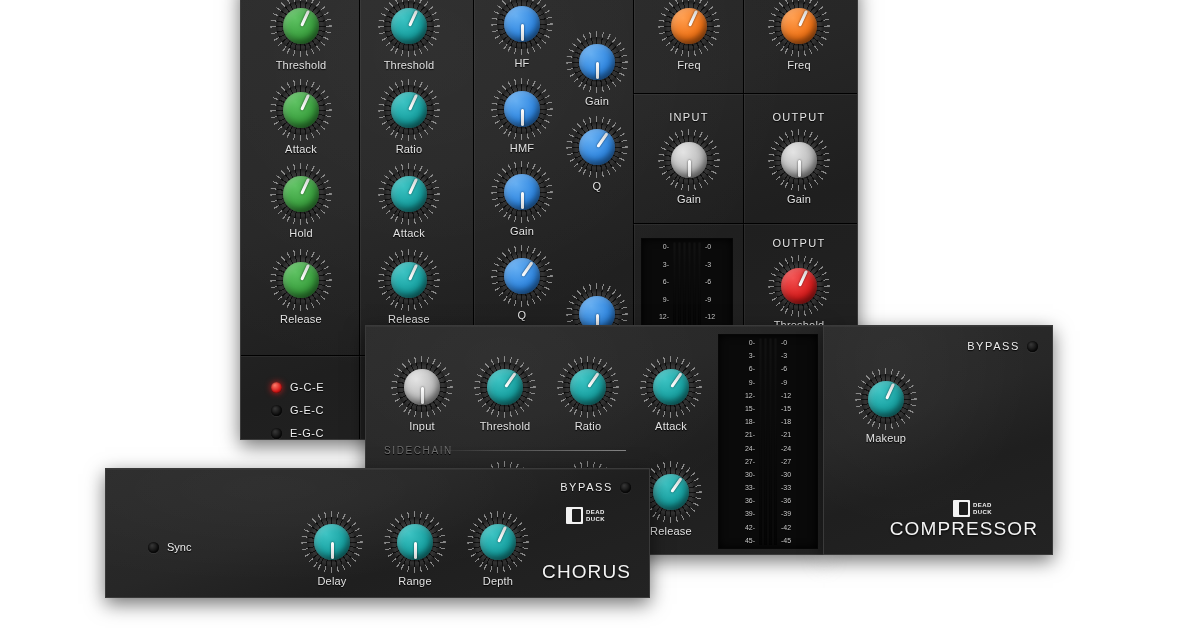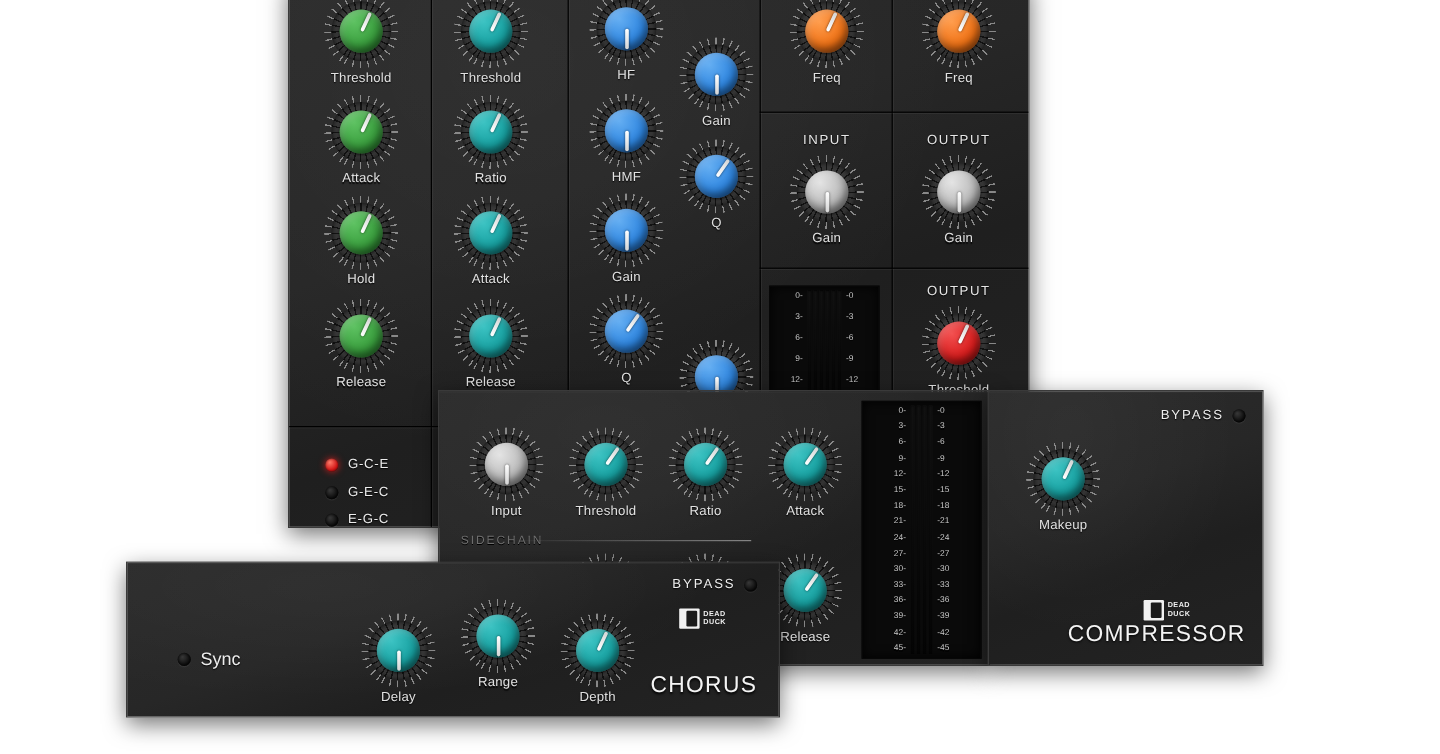--- a/index.html
+++ b/index.html
@@ -263,21 +263,21 @@
     background: linear-gradient(to right, rgba(150,150,150,0.0), rgba(165,165,165,0.75));
   }
 
   .sync {
     position: absolute;
     display: flex;
     align-items: center;
     gap: 8px;
   }
   .sync .lbl {
-    font-size: 15px;
+    font-size: 11px;
     color: #ededed;
     text-shadow: 0 1px 1px #000;
   }
 </style>
 </head>
 <body>
 
 <div id="stage">
 
   <div class="panel shadowed" style="left:240px; top:-18px; width:618px; height:458px;">
@@ -684,21 +684,21 @@
 
     <div class="knob-wrap" style="left:190px; top:42px;">
       <div class="knob">
           <div class="ring"></div>
           <div class="bezel"></div>
         <div class="cap" style="background:radial-gradient(circle at 34% 28%, #3cc3c3, #17a0a0 58%, #0b5f5f 100%);"></div>
         <div class="pointer" style="transform:rotate(0deg);"></div>
       </div>
       <div class="knob-label">Delay</div>
     </div>
-    <div class="knob-wrap" style="left:273px; top:30px;">
+    <div class="knob-wrap" style="left:273px; top:42px;">
       <div class="knob">
           <div class="ring"></div>
           <div class="bezel"></div>
         <div class="cap" style="background:radial-gradient(circle at 34% 28%, #3cc3c3, #17a0a0 58%, #0b5f5f 100%);"></div>
         <div class="pointer" style="transform:rotate(0deg);"></div>
       </div>
       <div class="knob-label">Range</div>
     </div>
     <div class="knob-wrap" style="left:356px; top:42px;">
       <div class="knob">

